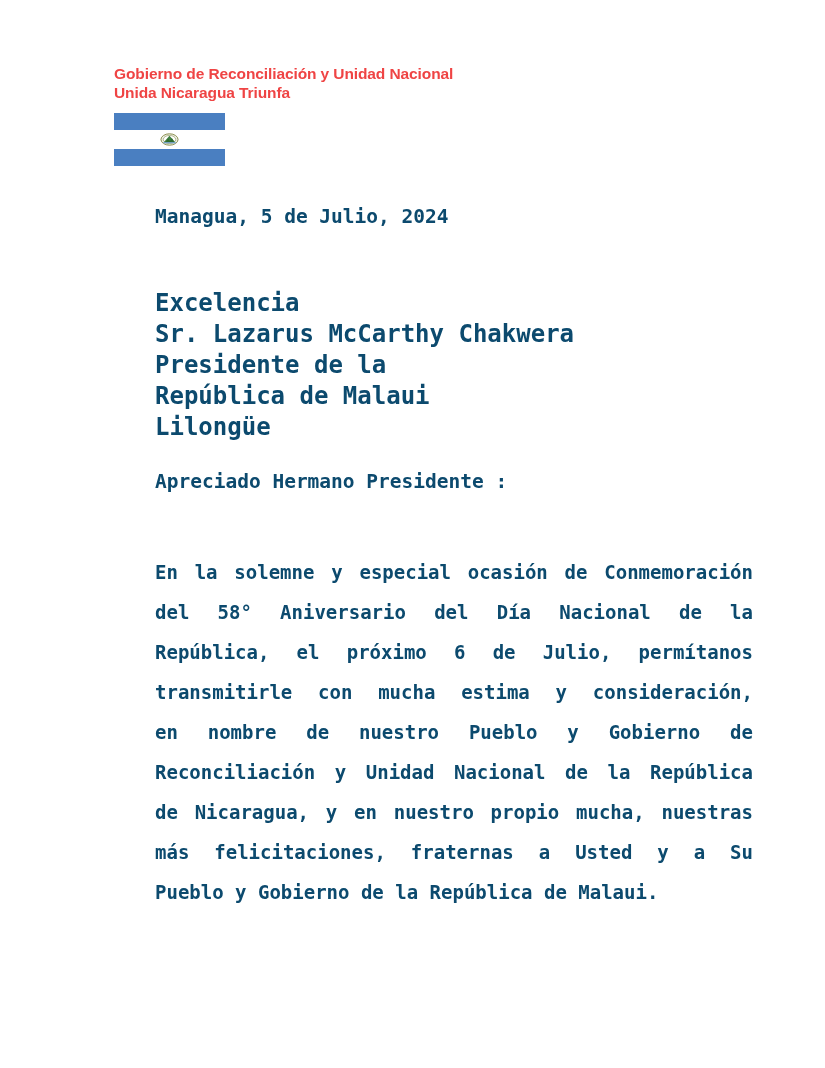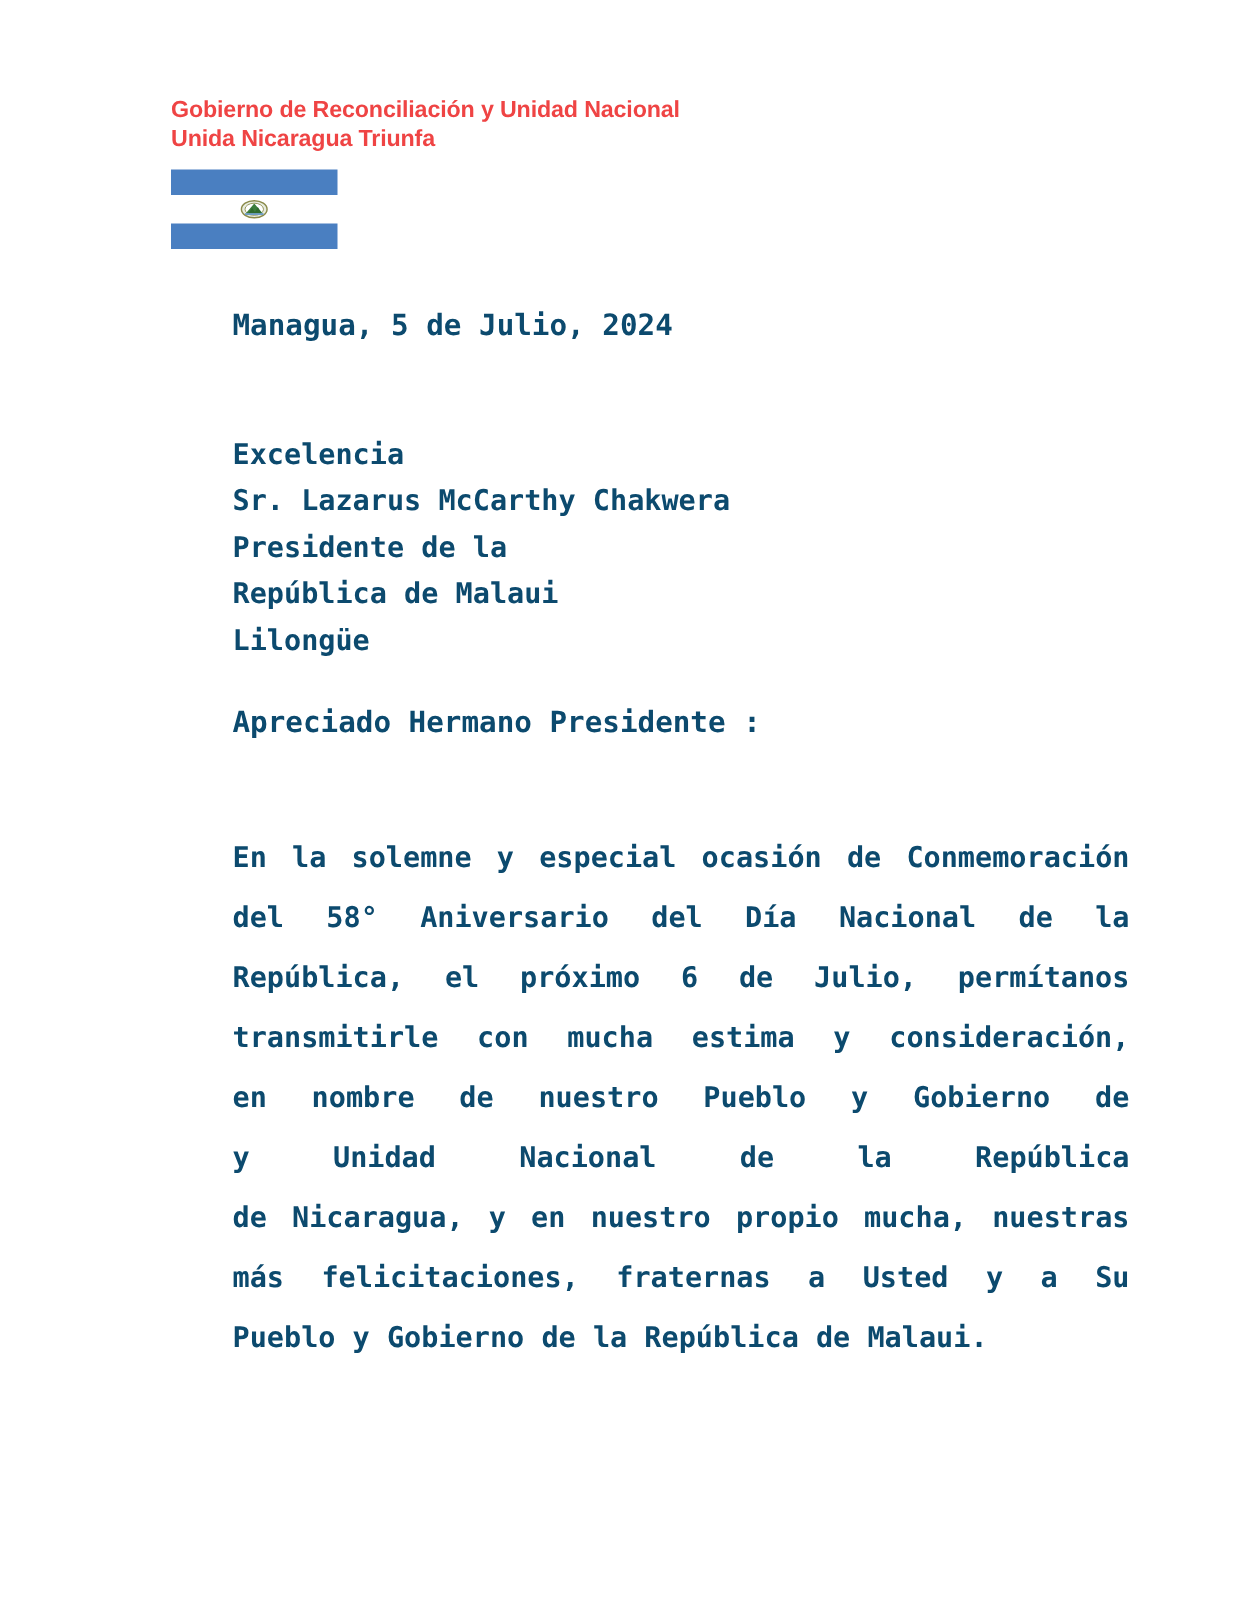--- a/index.html
+++ b/index.html
@@ -79,21 +79,21 @@
     margin-left: 41px;
   }
   .date-line {
     top: 203px;
     font-size: 19.5px;
     line-height: 28px;
     white-space: nowrap;
   }
   .addressee {
     top: 288px;
-    font-size: 19px;
+    font-size: 24px;
     line-height: 31px;
   }
   .addressee .addr-line {
     white-space: nowrap;
   }
   .salutation {
     top: 468px;
     font-size: 19.5px;
     line-height: 28px;
     white-space: nowrap;
@@ -155,19 +155,19 @@
   </div>
 
   <div class="doc-text salutation">Apreciado Hermano Presidente :</div>
 
   <div class="doc-text body-block" id="body-block">
       <div class="body-line"><span class="w">En</span><span class="w">la</span><span class="w">solemne</span><span class="w">y</span><span class="w">especial</span><span class="w">ocasión</span><span class="w">de</span><span class="w">Conmemoración</span></div>
       <div class="body-line"><span class="w">del</span><span class="w">58°</span><span class="w">Aniversario</span><span class="w">del</span><span class="w">Día</span><span class="w">Nacional</span><span class="w">de</span><span class="w">la</span></div>
       <div class="body-line"><span class="w">República,</span><span class="w">el</span><span class="w">próximo</span><span class="w">6</span><span class="w">de</span><span class="w">Julio,</span><span class="w">permítanos</span></div>
       <div class="body-line"><span class="w">transmitirle</span><span class="w">con</span><span class="w">mucha</span><span class="w">estima</span><span class="w">y</span><span class="w">consideración,</span></div>
       <div class="body-line"><span class="w">en</span><span class="w">nombre</span><span class="w">de</span><span class="w">nuestro</span><span class="w">Pueblo</span><span class="w">y</span><span class="w">Gobierno</span><span class="w">de</span></div>
-      <div class="body-line"><span class="w">y</span><span class="w">Unidad</span><span class="w">Nacional</span><span class="w">de</span><span class="w">la</span><span class="w">República</span></div>
+      <div class="body-line"><span class="w">Reconciliación</span><span class="w">y</span><span class="w">Unidad</span><span class="w">Nacional</span><span class="w">de</span><span class="w">la</span><span class="w">República</span></div>
       <div class="body-line"><span class="w">de</span><span class="w">Nicaragua,</span><span class="w">y</span><span class="w">en</span><span class="w">nuestro</span><span class="w">propio</span><span class="w">mucha,</span><span class="w">nuestras</span></div>
       <div class="body-line"><span class="w">más</span><span class="w">felicitaciones,</span><span class="w">fraternas</span><span class="w">a</span><span class="w">Usted</span><span class="w">y</span><span class="w">a</span><span class="w">Su</span></div>
       <div class="body-line last"><span class="w">Pueblo</span><span class="w"> y</span><span class="w"> Gobierno</span><span class="w"> de</span><span class="w"> la</span><span class="w"> República</span><span class="w"> de</span><span class="w"> Malaui.</span></div>
     </div>
 
 </div>
 
 </body></html>

